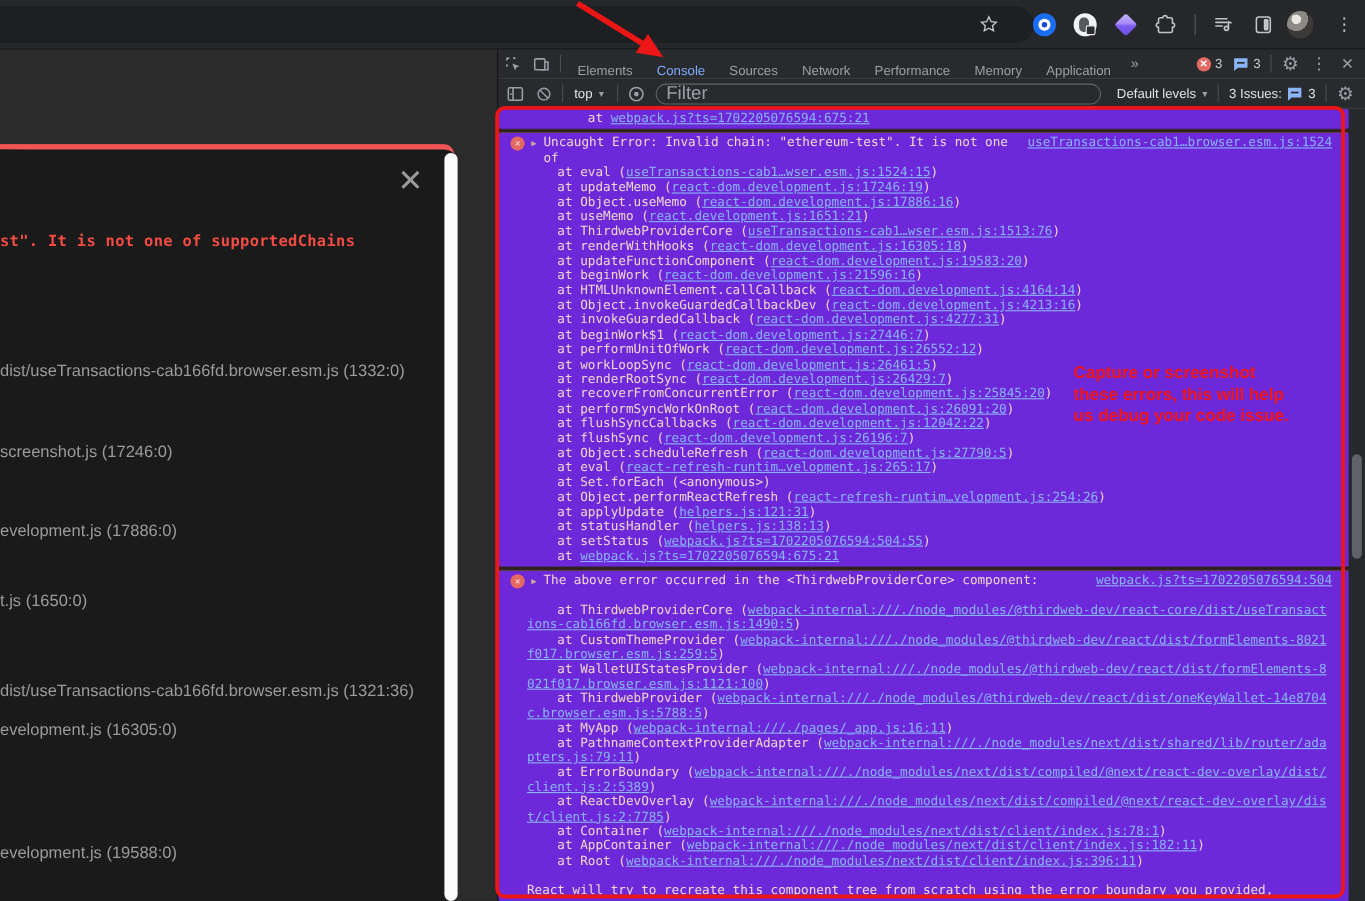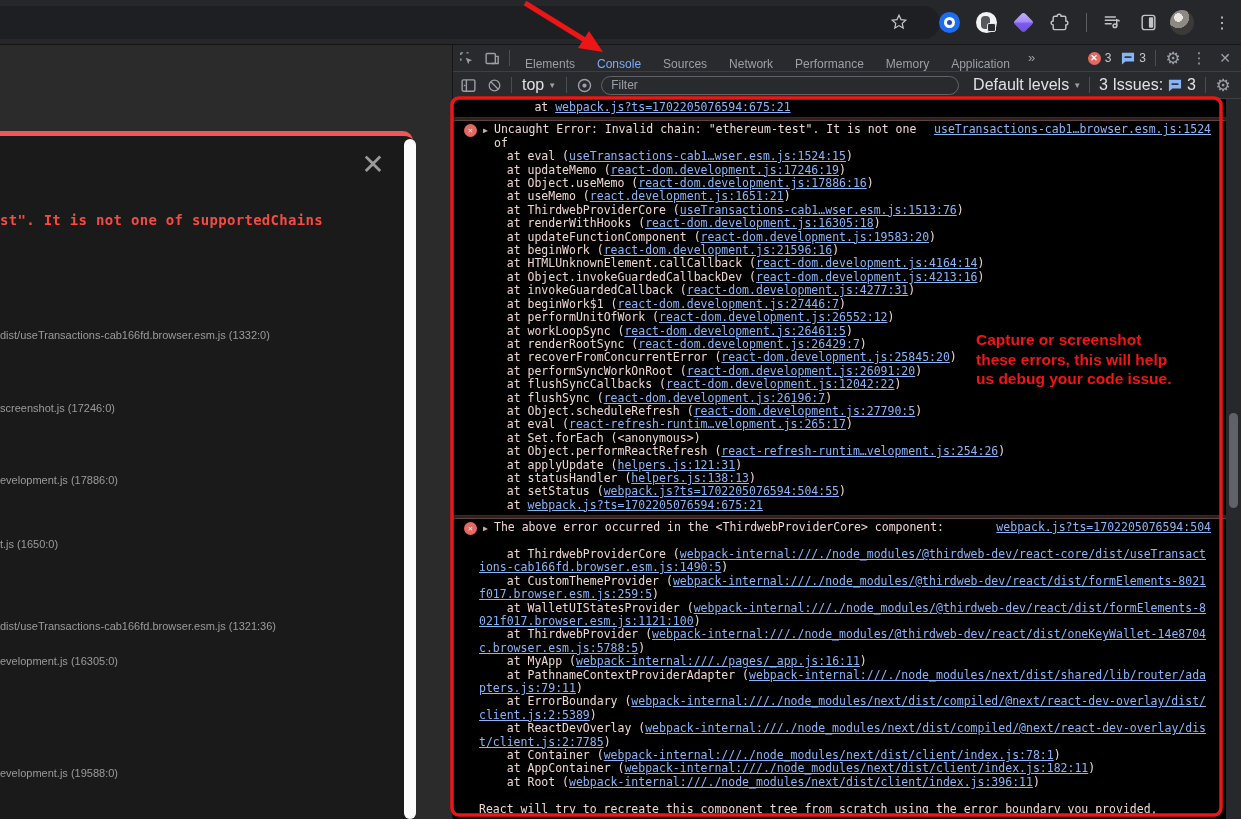--- a/index.html
+++ b/index.html
@@ -15,43 +15,43 @@
   .chrome-ic { position:absolute; top:10px; width:24px; height:24px; display:flex; align-items:center; justify-content:center; }
   .vsep-top { position:absolute; top:13px; width:1px; height:19px; background:#5a5d61; }
 
   
   #page-region { position:absolute; left:0; top:45px; width:452px; height:774px; background:#2b2b2b; }
   #error-modal { position:absolute; left:0; top:86px; width:413px; height:688px; background:#1a1a1a;
     border-top:5px solid #f25555; border-top-right-radius:10px; }
   #overlay-scrollbar { position:absolute; left:404px; top:94px; width:12px; height:680px; background:#fcfcfc; border-radius:6px; }
   #overlay-close { position:absolute; left:358px; top:105px; width:30px; height:30px; color:#9a9a9a; font-size:28px; line-height:30px; text-align:center; font-weight:400; cursor:pointer;}
   #overlay-error-text { position:absolute; left:0px; top:167px; width:400px; color:#f44b44; font-family:"DejaVu Sans Mono", monospace; font-weight:bold; font-size:14px; letter-spacing:.3px; white-space:nowrap;}
-  .overlay-frame { position:absolute; left:0px; color:#9b9b9b; font-size:11px; white-space:nowrap; }
+  .overlay-frame { position:absolute; left:0px; color:#9b9b9b; font-size:15px; white-space:nowrap; }
 
   
   #devtools { position:absolute; left:452px; top:45px; width:789px; height:774px; background:#202124; border-left:1px solid #161616;}
   #dt-tabbar { position:absolute; left:0; top:0; width:789px; height:27px; background:#292a2d; border-bottom:1px solid #3c4043; display:flex; align-items:center; }
   #dt-toolbar { position:absolute; left:0; top:27px; width:789px; height:27px; background:#292a2d; border-bottom:1px solid #3c4043; display:flex; align-items:center; }
   .dt-icbtn { width:26px; height:26px; display:flex; align-items:center; justify-content:center; flex:none; }
   .vsep { width:1px; height:16px; background:#4a4d51; margin:0 4px; flex:none; }
   .dt-tab { padding:0 11px; height:27px; line-height:26px; font-size:12px; color:#9aa0a6; flex:none; position:relative; cursor:default;}
   .dt-tab.active { color:#7cacf8; }
   .dt-tab.active::after { content:""; position:absolute; left:4px; right:4px; bottom:0; height:2px; background:#7cacf8; }
   .badge-group { display:flex; align-items:center; gap:4px; flex:none; margin:0 5px; font-size:12px; color:#c5c8cc; }
   .err-circle { width:13px; height:13px; border-radius:50%; background:#e46962; color:#fff; font-size:9px; line-height:13px; text-align:center; font-weight:bold;}
   .glyph { color:#9aa0a6; font-size:15px; }
-  #filter-input { flex:1; height:19px; margin:0 10px 0 4px; background:transparent; border:1px solid #5f6368; border-radius:10px; color:#e8eaed; font-size:12px; padding:0 9px; outline:none; }
+  #filter-input { flex:1; height:19px; margin:0 10px 0 4px; background:transparent; border:1px solid #5f6368; border-radius:10px; color:#e8eaed; font-size:17px; padding:0 9px; outline:none; }
   #filter-input::placeholder { color:#9aa0a6; }
-  .tb-label { font-size:16px; color:#dfe1e5; white-space:nowrap; }
+  .tb-label { font-size:12px; color:#dfe1e5; white-space:nowrap; }
   .caret { font-size:8px; color:#9aa0a6; margin-left:4px; }
 
   
   #console-area { position:absolute; left:0; top:54px; width:774px; height:720px; background:#2e2120; overflow:hidden;
     font-family:"DejaVu Sans Mono", monospace; font-size:11.5px; line-height:13.4px; color:#eed6d3; }
-  .console-row { position:relative; background:#000000; border-top:1px solid #5e4140; border-bottom:1px solid #3a2827; border-radius:3px; padding:2px 16px 3px 26px; }
+  .console-row { position:relative; background:#6d28d9; border-top:1px solid #5e4140; border-bottom:1px solid #3a2827; border-radius:3px; padding:2px 16px 3px 26px; }
   .console-row + .console-row { margin-top:2px; }
   a.cl, span.cl { color:#8ab4f8; text-decoration:underline; cursor:pointer; }
   .src-link { float:right; margin-left:12px; }
   .row-erricon { position:absolute; left:11px; top:3px; width:13px; height:13px; border-radius:50%; background:#e46962; color:#fdeceb; font-size:8px; line-height:13px; text-align:center; font-weight:bold; }
   .row-tri { position:absolute; left:30px; top:3px; color:#cfa9a6; font-size:8px; }
   .msg-first { margin-left:15px; }
   .stack-line { white-space:pre-wrap; word-break:break-all; }
   .blank-line { height:13.4px; }
 
   #dt-scrollbar { position:absolute; right:0; top:54px; width:15px; height:720px; background:#27282b; }

